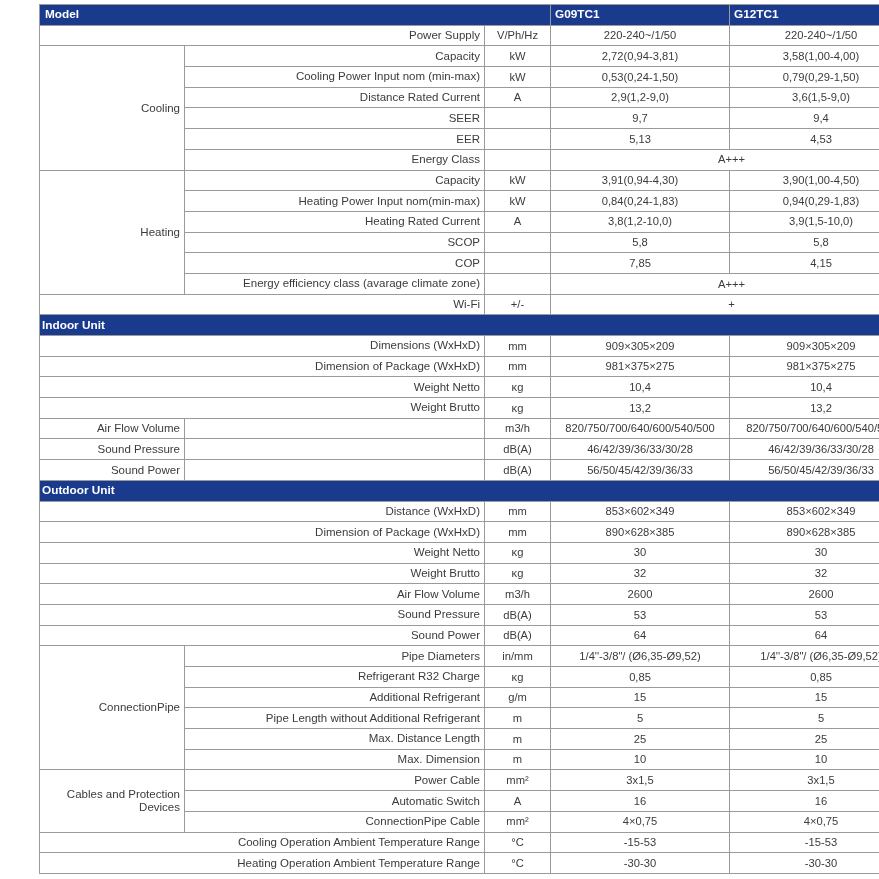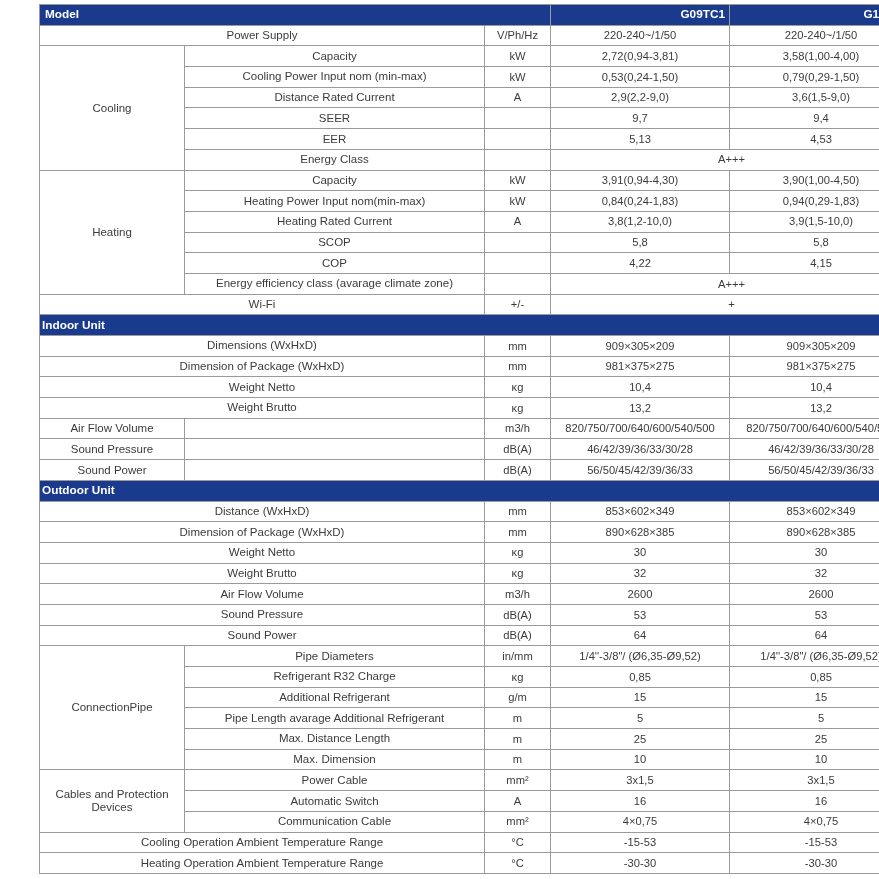--- a/index.html
+++ b/index.html
@@ -1,25 +1,25 @@
 <!DOCTYPE html>
 <html style="--navy: #1a3a8e;"><head>
 <meta charset="utf-8">
 <style>
   html,body{margin:0;padding:0;background:#ffffff;}
   body{width:879px;height:879px;font-family:"Liberation Sans",sans-serif;}
   .wrap{padding:4px 3px 0 3px;}
   table{border-collapse:collapse;table-layout:fixed;width:873px;color:#3b3b3b;margin-left:36px;}
   td{border:1px solid #9a9a9a;height:19.7px;padding:0 4px;font-size:11.5px;line-height:1.12;vertical-align:middle;overflow:hidden;}
-  td.lbl,td.grp{text-align:center;}
+  td.lbl,td.grp{text-align:right;}
   td.unit,td.val{text-align:center;white-space:nowrap;font-size:11.2px;}
   tr.section td, thead td{background:var(--navy);color:#ffffff;font-weight:bold;font-size:11.8px;border-color:#9a9a9a;}
   tr.section td{text-align:left;padding-left:2px;}
   thead td.mlabel{text-align:left;padding-left:5px;}
-  thead td.mname{text-align:right;}
+  thead td.mname{text-align:left;}
 </style>
 </head>
 <body>
 
 <div class="wrap">
   <table>
     <colgroup>
       <col style="width:145px">
         <col style="width:300px">
         <col style="width:66px">
@@ -49,21 +49,21 @@
         </tr>
         <tr>
           <td class="lbl" colspan="1">Cooling Power Input nom (min-max)</td>
           <td class="unit" colspan="1">kW</td>
           <td class="val" colspan="1">0,53(0,24-1,50)</td>
           <td class="val" colspan="1">0,79(0,29-1,50)</td>
         </tr>
         <tr>
           <td class="lbl" colspan="1">Distance Rated Current</td>
           <td class="unit" colspan="1">A</td>
-          <td class="val" colspan="1">2,9(2,2-9,0)</td>
+          <td class="val" colspan="1">2,9(1,2-9,0)</td>
           <td class="val" colspan="1">3,6(1,5-9,0)</td>
         </tr>
         <tr>
           <td class="lbl" colspan="1">SEER</td>
           <td class="unit" colspan="1"></td>
           <td class="val" colspan="1">9,7</td>
           <td class="val" colspan="1">9,4</td>
         </tr>
         <tr>
           <td class="lbl" colspan="1">EER</td>
@@ -97,21 +97,21 @@
         </tr>
         <tr>
           <td class="lbl" colspan="1">SCOP</td>
           <td class="unit" colspan="1"></td>
           <td class="val" colspan="1">5,8</td>
           <td class="val" colspan="1">5,8</td>
         </tr>
         <tr>
           <td class="lbl" colspan="1">COP</td>
           <td class="unit" colspan="1"></td>
-          <td class="val" colspan="1">4,22</td>
+          <td class="val" colspan="1">7,85</td>
           <td class="val" colspan="1">4,15</td>
         </tr>
         <tr>
           <td class="lbl" colspan="1">Energy efficiency class (avarage climate zone)</td>
           <td class="unit" colspan="1"></td>
           <td class="val" colspan="2">A+++</td>
         </tr>
         <tr>
           <td class="lbl" colspan="2">Wi-Fi</td>
           <td class="unit" colspan="1">+/-</td>
@@ -223,21 +223,21 @@
           <td class="val" colspan="1">0,85</td>
           <td class="val" colspan="1">0,85</td>
         </tr>
         <tr>
           <td class="lbl" colspan="1">Additional Refrigerant</td>
           <td class="unit" colspan="1">g/m</td>
           <td class="val" colspan="1">15</td>
           <td class="val" colspan="1">15</td>
         </tr>
         <tr>
-          <td class="lbl" colspan="1">Pipe Length avarage Additional Refrigerant</td>
+          <td class="lbl" colspan="1">Pipe Length without Additional Refrigerant</td>
           <td class="unit" colspan="1">m</td>
           <td class="val" colspan="1">5</td>
           <td class="val" colspan="1">5</td>
         </tr>
         <tr>
           <td class="lbl" colspan="1">Max. Distance Length</td>
           <td class="unit" colspan="1">m</td>
           <td class="val" colspan="1">25</td>
           <td class="val" colspan="1">25</td>
         </tr>
@@ -254,21 +254,21 @@
           <td class="val" colspan="1">3x1,5</td>
           <td class="val" colspan="1">3x1,5</td>
         </tr>
         <tr>
           <td class="lbl" colspan="1">Automatic Switch</td>
           <td class="unit" colspan="1">A</td>
           <td class="val" colspan="1">16</td>
           <td class="val" colspan="1">16</td>
         </tr>
         <tr>
-          <td class="lbl" colspan="1">Communication Cable</td>
+          <td class="lbl" colspan="1">ConnectionPipe Cable</td>
           <td class="unit" colspan="1">mm²</td>
           <td class="val" colspan="1">4×0,75</td>
           <td class="val" colspan="1">4×0,75</td>
         </tr>
         <tr>
           <td class="lbl" colspan="2">Cooling Operation Ambient Temperature Range</td>
           <td class="unit" colspan="1">°C</td>
           <td class="val" colspan="1">-15-53</td>
           <td class="val" colspan="1">-15-53</td>
         </tr>

